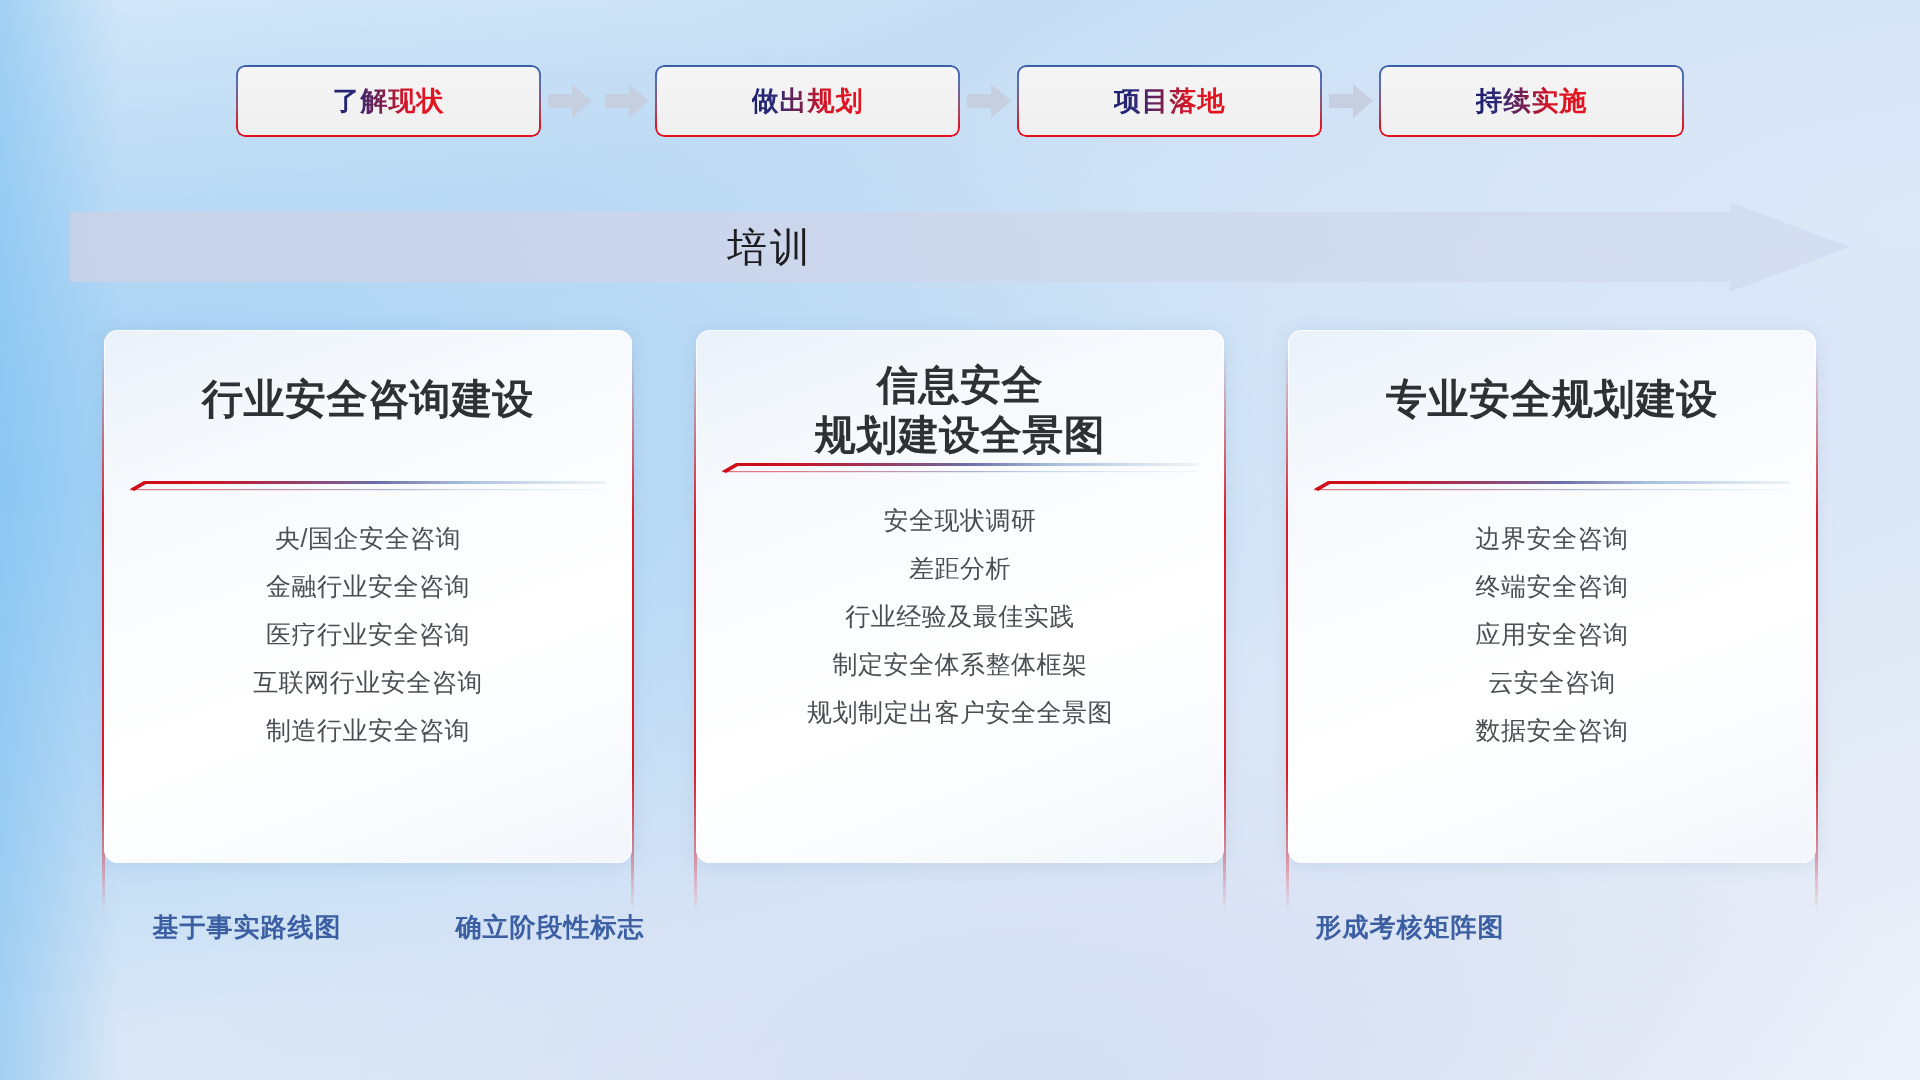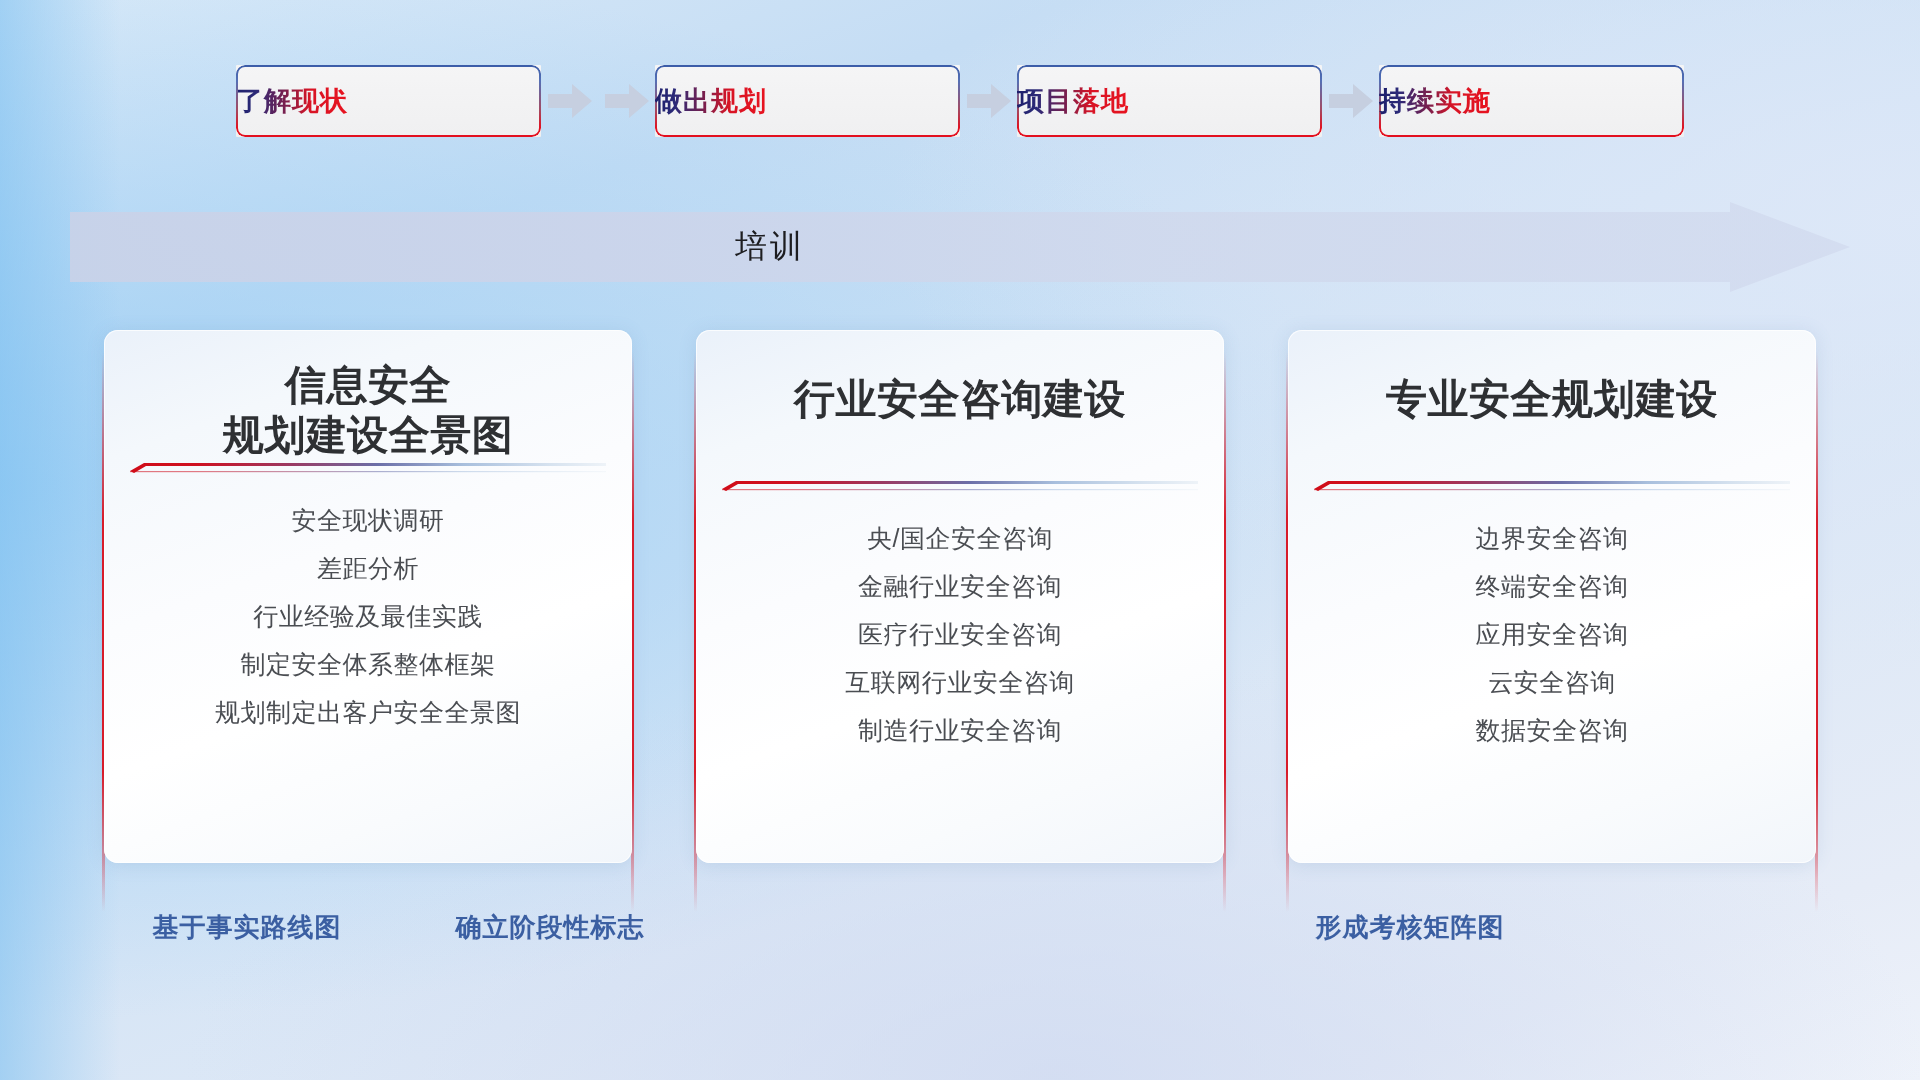--- a/index.html
+++ b/index.html
@@ -21,23 +21,23 @@
   .bgL4{position:absolute;inset:0;
     background:radial-gradient(70% 60% at 55% 100%, rgba(205,216,240,.7) 0%, rgba(205,216,240,0) 65%);}
   .bgL5{position:absolute;left:0;top:0;width:120px;height:100%;
     background:linear-gradient(90deg,rgba(120,190,240,.55) 0%,rgba(120,190,240,0) 100%);}
 
   
   #steps{position:absolute;left:0;top:62px;width:1920px;height:78px;z-index:4;
     display:flex;align-items:center;justify-content:center;gap:0;}
   .step-wrap{display:flex;align-items:center;}
   .step-box{
-    position:relative;width:305px;height:72px;border-radius:1px;
+    position:relative;width:305px;height:72px;border-radius:15px;
     background:linear-gradient(180deg,#f5f5f6 0%,#f2f2f3 55%,#f0f0f1 100%);
-    display:flex;align-items:center;justify-content:flex-start;
+    display:flex;align-items:center;justify-content:center;
     box-sizing:border-box;
   }
   .step-box::before{
     content:"";position:absolute;inset:0;border-radius:9px;padding:2px;
     background:linear-gradient(180deg,#3b5ca8 0%,#5570b5 22%,#a24a63 62%,#e3101f 88%,#e3101f 100%);
     -webkit-mask:linear-gradient(#000 0 0) content-box,linear-gradient(#000 0 0);
     -webkit-mask-composite:xor;mask-composite:exclude;
     pointer-events:none;
   }
   .step-label{
@@ -48,21 +48,21 @@
   }
   .step-arrow{width:57px;display:flex;align-items:center;justify-content:center;}
   .step-arrow svg{display:block;}
 
   
   #banner{position:absolute;left:70px;top:202px;width:1780px;height:90px;z-index:3;}
   #banner .shape{position:absolute;inset:0;}
   #banner .txt{
     position:absolute;left:0;top:0;width:1400px;height:90px;
     display:flex;align-items:center;justify-content:center;
-    font-size:32px;font-weight:400;color:#1d1d20;letter-spacing:3px;
+    font-size:40px;font-weight:400;color:#1d1d20;letter-spacing:3px;
   }
 
   
   #cards{position:absolute;left:0;top:330px;width:1920px;height:560px;z-index:5;
     display:flex;justify-content:center;gap:64px;}
   .card-col{position:relative;width:528px;}
   .card-accent-l,.card-accent-r{
     position:absolute;top:22px;width:3px;height:560px;z-index:1;border-radius:2px;}
   .card-accent-l{left:-2px;background:linear-gradient(180deg,rgba(226,20,32,0) 0%,#e21420 30%,#e21420 75%,rgba(226,20,32,0) 100%);}
   .card-accent-r{right:-2px;background:linear-gradient(180deg,rgba(226,20,32,0) 0%,#e21420 30%,#e21420 75%,rgba(226,20,32,0) 100%);}
@@ -165,20 +165,54 @@
 
   <div class="step-wrap">
     <div class="step-box">
       <span class="step-label">持续实施</span>
     </div>
   </div>
 
 </div>
 
 <div id="cards">
+
+  <div class="card-col">
+    <div class="card-accent-l"></div>
+    <div class="card-accent-r"></div>
+    <div class="card">
+      <div class="card-title">
+        <div>行业安全咨询建设</div>
+      </div>
+      <div class="divider" style="margin-top:54px">
+        <svg viewBox="0 0 476 14" preserveAspectRatio="none">
+          <defs>
+            <linearGradient id="dg2" x1="0" y1="0" x2="1" y2="0">
+              <stop offset="0" stop-color="#d00c18"></stop>
+              <stop offset="0.14" stop-color="#cf1020"></stop>
+              <stop offset="0.34" stop-color="#9a3a63"></stop>
+              <stop offset="0.52" stop-color="#6b6fa8"></stop>
+              <stop offset="0.70" stop-color="#a8bfdd"></stop>
+              <stop offset="0.88" stop-color="#d6e2ef"></stop>
+              <stop offset="1" stop-color="#eef3f8"></stop>
+            </linearGradient>
+          </defs>
+          <path d="M0 11 L14 3 H476 V6 H16 L4 13 Z" fill="url(#dg2)"></path>
+          <rect x="0" y="11" width="476" height="1.2" fill="url(#dg2)" opacity="0.55"></rect>
+        </svg>
+      </div>
+      <div class="card-items">
+        <div class="card-item">央/国企安全咨询</div>
+        <div class="card-item">金融行业安全咨询</div>
+        <div class="card-item">医疗行业安全咨询</div>
+        <div class="card-item">互联网行业安全咨询</div>
+        <div class="card-item">制造行业安全咨询</div>
+      </div>
+    </div>
+  </div>
 
   <div class="card-col">
     <div class="card-accent-l"></div>
     <div class="card-accent-r"></div>
     <div class="card">
       <div class="card-title two-line">
         <div>信息安全</div>
         <div>规划建设全景图</div>
       </div>
       <div class="divider">
@@ -206,54 +240,20 @@
         <div class="card-item">规划制定出客户安全全景图</div>
       </div>
     </div>
   </div>
 
   <div class="card-col">
     <div class="card-accent-l"></div>
     <div class="card-accent-r"></div>
     <div class="card">
       <div class="card-title">
-        <div>行业安全咨询建设</div>
-      </div>
-      <div class="divider" style="margin-top:54px">
-        <svg viewBox="0 0 476 14" preserveAspectRatio="none">
-          <defs>
-            <linearGradient id="dg2" x1="0" y1="0" x2="1" y2="0">
-              <stop offset="0" stop-color="#d00c18"></stop>
-              <stop offset="0.14" stop-color="#cf1020"></stop>
-              <stop offset="0.34" stop-color="#9a3a63"></stop>
-              <stop offset="0.52" stop-color="#6b6fa8"></stop>
-              <stop offset="0.70" stop-color="#a8bfdd"></stop>
-              <stop offset="0.88" stop-color="#d6e2ef"></stop>
-              <stop offset="1" stop-color="#eef3f8"></stop>
-            </linearGradient>
-          </defs>
-          <path d="M0 11 L14 3 H476 V6 H16 L4 13 Z" fill="url(#dg2)"></path>
-          <rect x="0" y="11" width="476" height="1.2" fill="url(#dg2)" opacity="0.55"></rect>
-        </svg>
-      </div>
-      <div class="card-items">
-        <div class="card-item">央/国企安全咨询</div>
-        <div class="card-item">金融行业安全咨询</div>
-        <div class="card-item">医疗行业安全咨询</div>
-        <div class="card-item">互联网行业安全咨询</div>
-        <div class="card-item">制造行业安全咨询</div>
-      </div>
-    </div>
-  </div>
-
-  <div class="card-col">
-    <div class="card-accent-l"></div>
-    <div class="card-accent-r"></div>
-    <div class="card">
-      <div class="card-title">
         <div>专业安全规划建设</div>
       </div>
       <div class="divider" style="margin-top:54px">
         <svg viewBox="0 0 476 14" preserveAspectRatio="none">
           <defs>
             <linearGradient id="dg3" x1="0" y1="0" x2="1" y2="0">
               <stop offset="0" stop-color="#d00c18"></stop>
               <stop offset="0.14" stop-color="#cf1020"></stop>
               <stop offset="0.34" stop-color="#9a3a63"></stop>
               <stop offset="0.52" stop-color="#6b6fa8"></stop>

